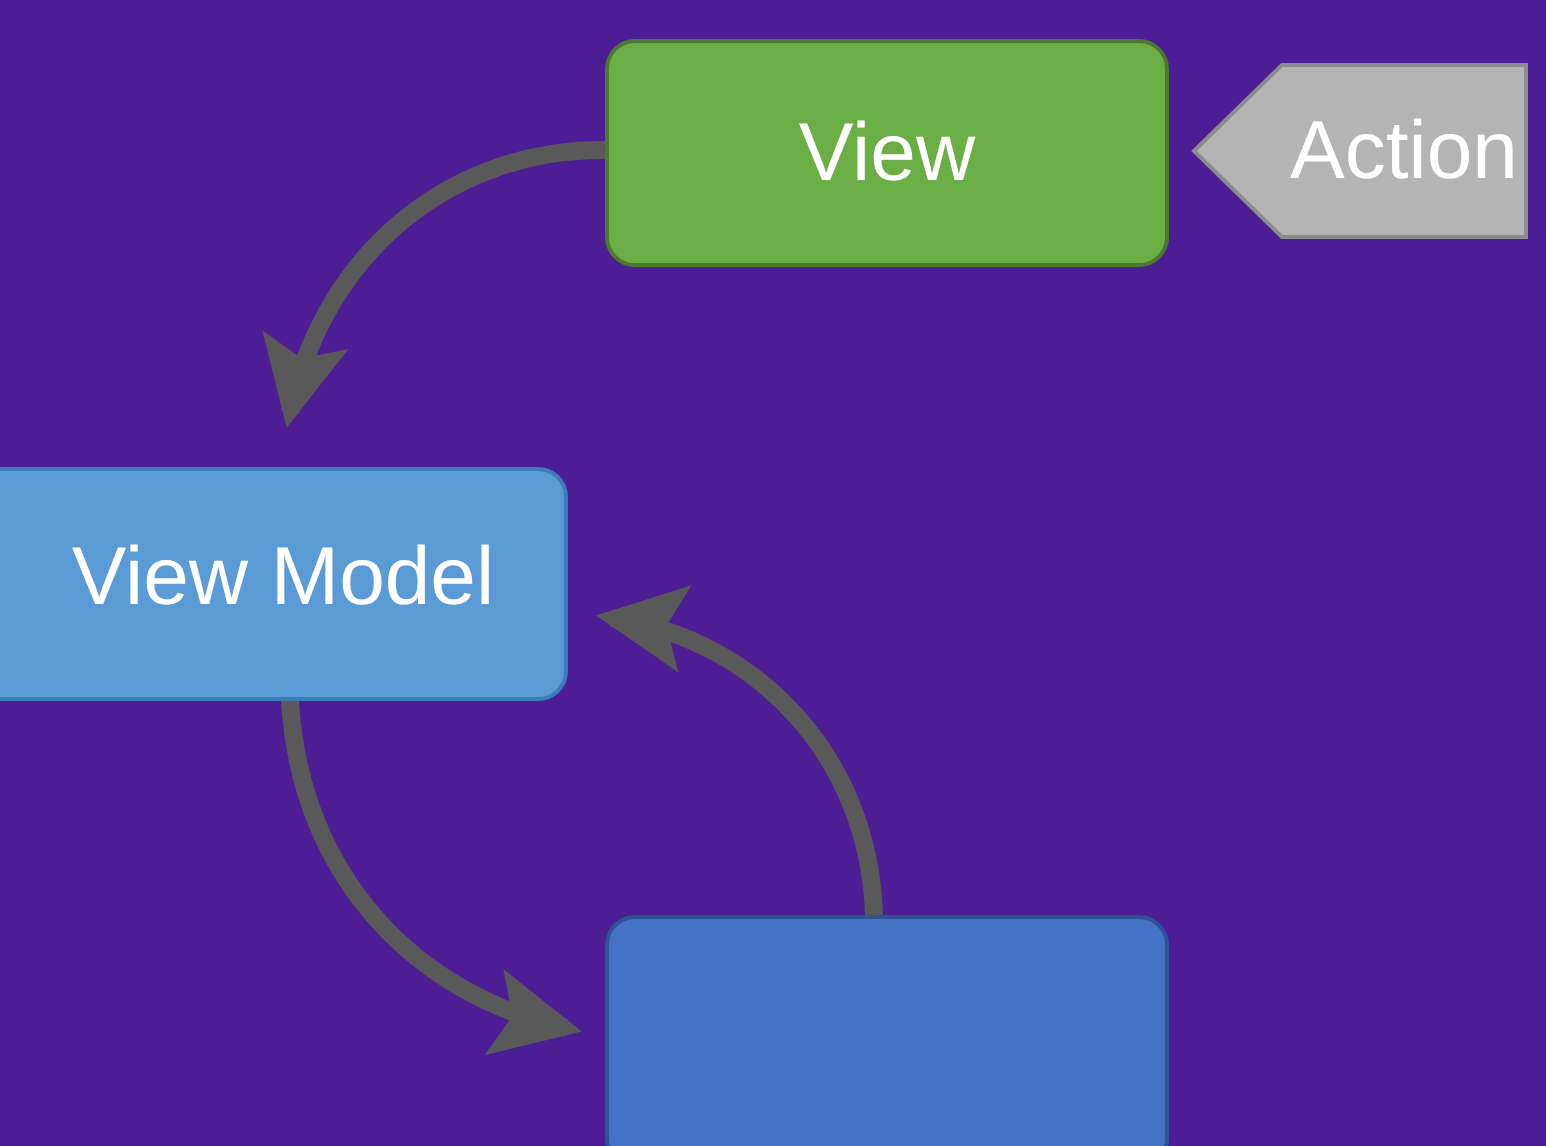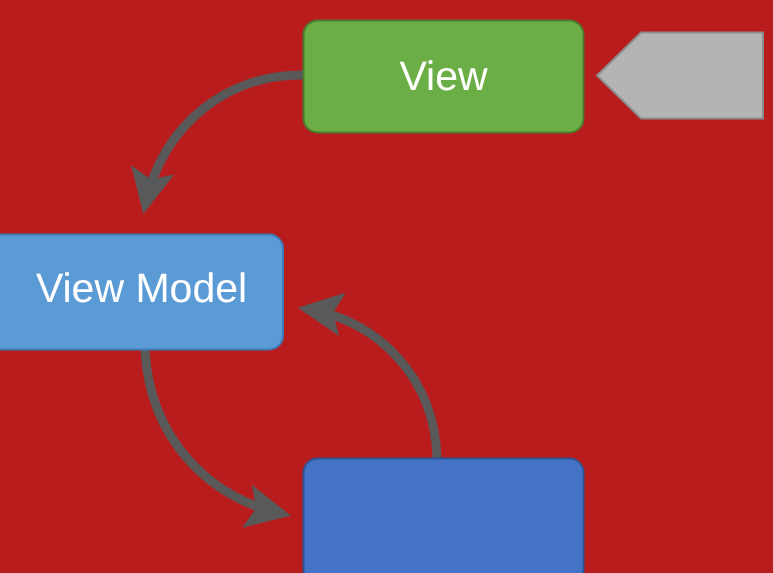--- a/index.html
+++ b/index.html
@@ -8,21 +8,21 @@
     padding: 0;
     background: #000000;
   }
   body {
     font-family: "Liberation Sans", sans-serif;
   }
   #canvas {
     position: relative;
     width: 773px;
     height: 573px;
-    background: #b91c1c;
+    background: #4c1d95;
     overflow: hidden;
   }
   #diagram-svg {
     position: absolute;
     left: 0;
     top: 0;
     width: 773px;
     height: 573px;
     display: block;
   }
@@ -118,14 +118,15 @@
       <path d="M 597 75.5 L 641 32.5 L 763 32.5 L 763 118.5 L 641 118.5 Z" fill="#B4B4B4" stroke="#8C8C8C" stroke-width="2" stroke-linejoin="miter"></path>
     </g>
 
   </svg>
 
   <div class="node-label" id="view-label">View</div>
 
   <div class="node-label" id="view-model-label">View Model</div>
 
 
+  <div class="node-label" id="action-label">Action</div>
 
 </div>
 
 </body></html>

